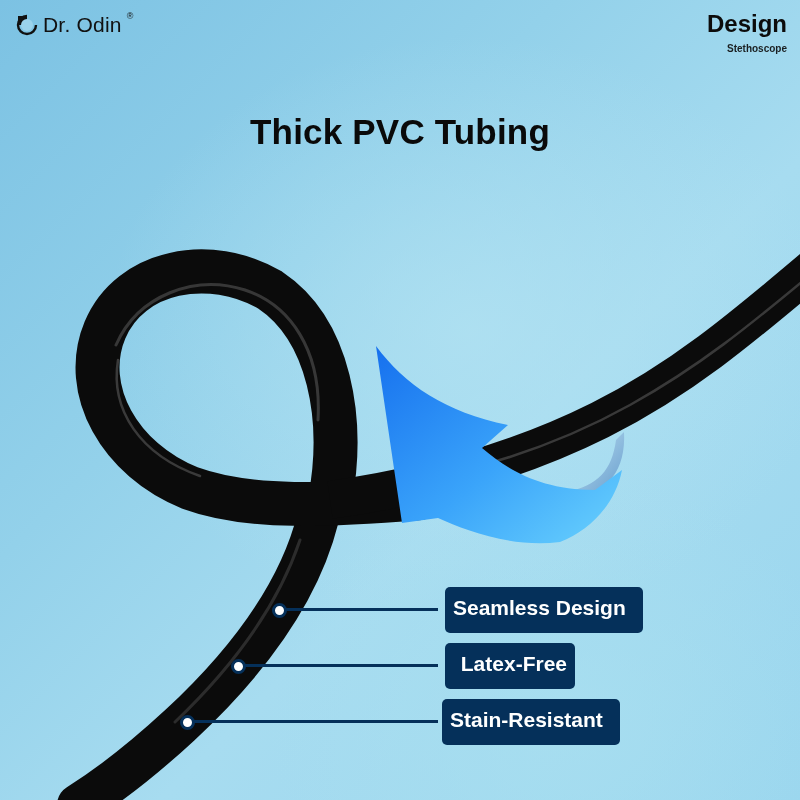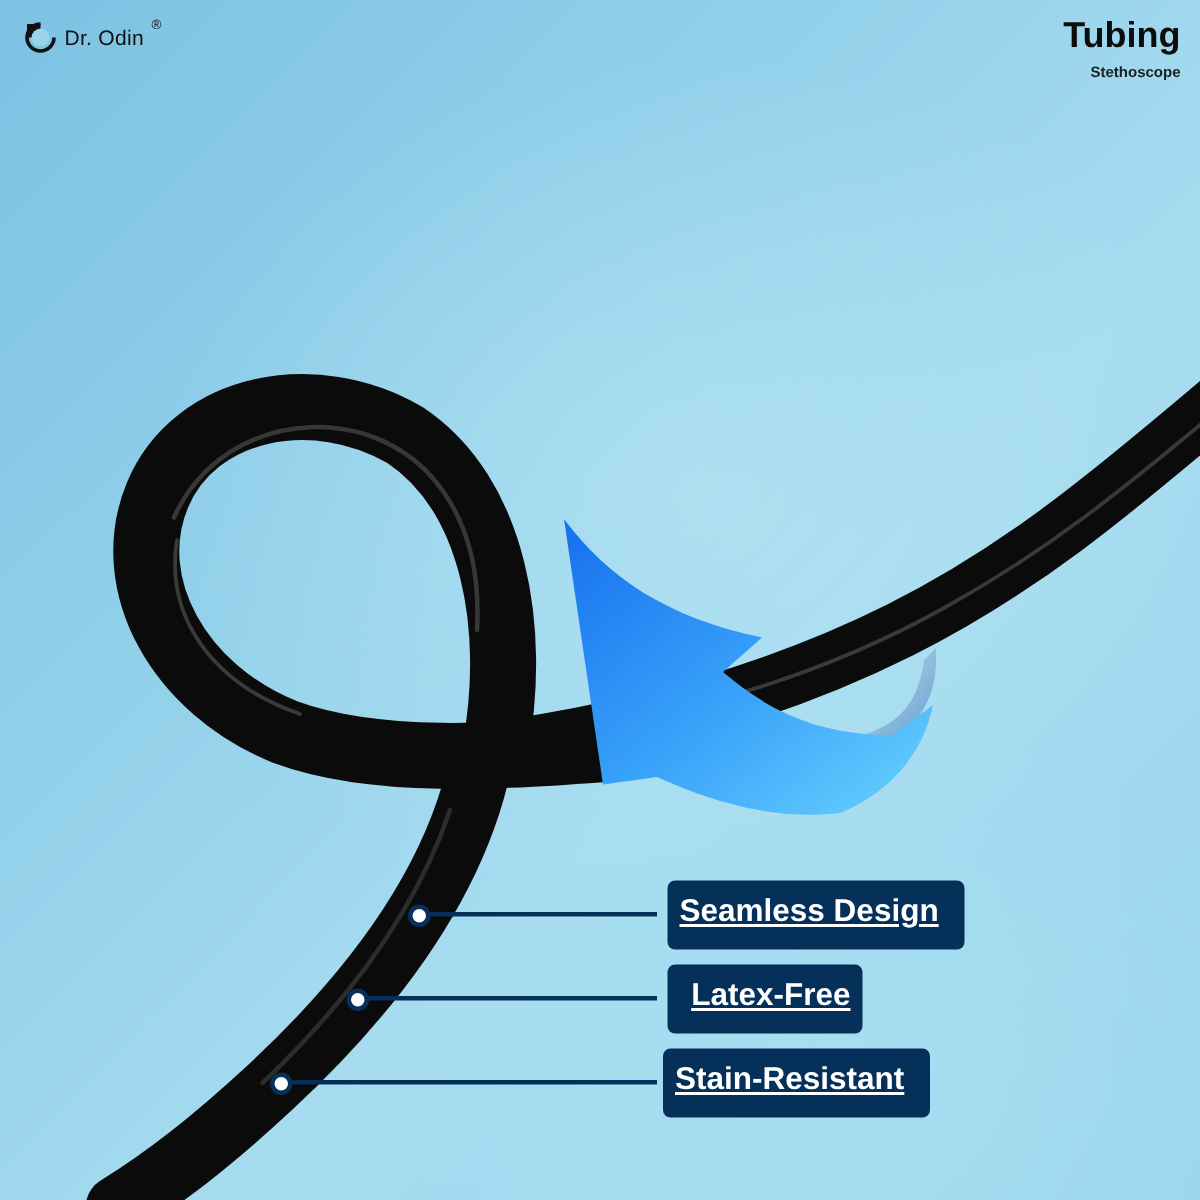--- a/index.html
+++ b/index.html
@@ -9,39 +9,39 @@
     background:
       radial-gradient(ellipse 520px 420px at 470px 330px, rgba(178,226,242,0.75), rgba(178,226,242,0) 70%),
       radial-gradient(ellipse 420px 360px at 560px 720px, rgba(170,224,240,0.7), rgba(170,224,240,0) 70%),
       linear-gradient(135deg, #7cc2e3 0%, #93d1ea 35%, #a7dcf0 60%, #9ad6ee 100%);
     font-family: "Liberation Sans", "DejaVu Sans", sans-serif;
   }
   .art { position: absolute; left: 0; top: 0; width: 800px; height: 800px; }
   .logo {
     position: absolute; left: 15px; top: 13px; display: flex; align-items: center; gap: 4px;
   }
-  .logo-text { font-size: 14px; color: #111; letter-spacing: 0.2px; }
+  .logo-text { font-size: 21px; color: #111; letter-spacing: 0.2px; }
   .logo-reg { font-size: 9px; color: #111; position: relative; top: -9px; margin-left: 1px; }
   .product {
     position: absolute; right: 13px; top: 10px; text-align: right; color: #0c0c0c;
   }
   .product-name { font-size: 24px; font-weight: bold; line-height: 28px; }
   .product-type { font-size: 10px; line-height: 22px; font-weight: bold; opacity: 0.9; }
   .title {
     position: absolute; left: 0; width: 800px; top: 112px; text-align: center;
     font-size: 35px; font-weight: bold; color: #0a0a0a; letter-spacing: 0.2px;
   }
   .subtitle {
     position: absolute; left: 0; width: 800px; top: 160px; text-align: center;
     font-size: 19px; color: #151515;
   }
   .badge {
     position: absolute; height: 46px; padding: 0 8px; box-sizing: border-box;
     background: #05305a; color: #fff; border-radius: 5px;
-    font-size: 21px; font-weight: bold; line-height: 41px; white-space: nowrap; text-decoration: underline;
+    font-size: 21px; font-weight: bold; line-height: 41px; white-space: nowrap;
   }
   .leader { position: absolute; height: 3px; background: #05305a; }
   .dot {
     position: absolute; width: 9px; height: 9px; border-radius: 50%;
     background: #fff; border: 3px solid #05305a;
   }
 </style>
 </head>
 <body>
 
@@ -95,24 +95,25 @@
       <path d="M12 3 A9 9 0 1 0 21 12" fill="none" stroke="#111" stroke-width="2.4"></path>
       <path d="M3 3 H12 V12 H3 Z" fill="#111"></path>
       <circle cx="12" cy="12" r="6" fill="#9bd3ec"></circle>
       <path d="M12 6 A6 6 0 0 1 18 12 H12 Z" fill="#111" opacity="0"></path>
     </svg>
     <span class="logo-text">Dr. Odin</span>
     <span class="logo-reg">®</span>
   </div>
 
   <div class="product">
-    <div class="product-name">Tubing</div>
+    <div class="product-name">Design</div>
     <div class="product-type">Stethoscope</div>
   </div>
 
+  <div class="title">Thick PVC Tubing</div>
 
   <div>
     <div class="leader" style="left:284px; top:608px; width:154px;"></div>
     <div class="dot" style="left:272px; top:603px;"></div>
     <div class="badge" style="left:445px; top:587px; width:198px;">Seamless Design</div>
   </div>
 
   <div>
     <div class="leader" style="left:243px; top:664px; width:195px;"></div>
     <div class="dot" style="left:231px; top:659px;"></div>

